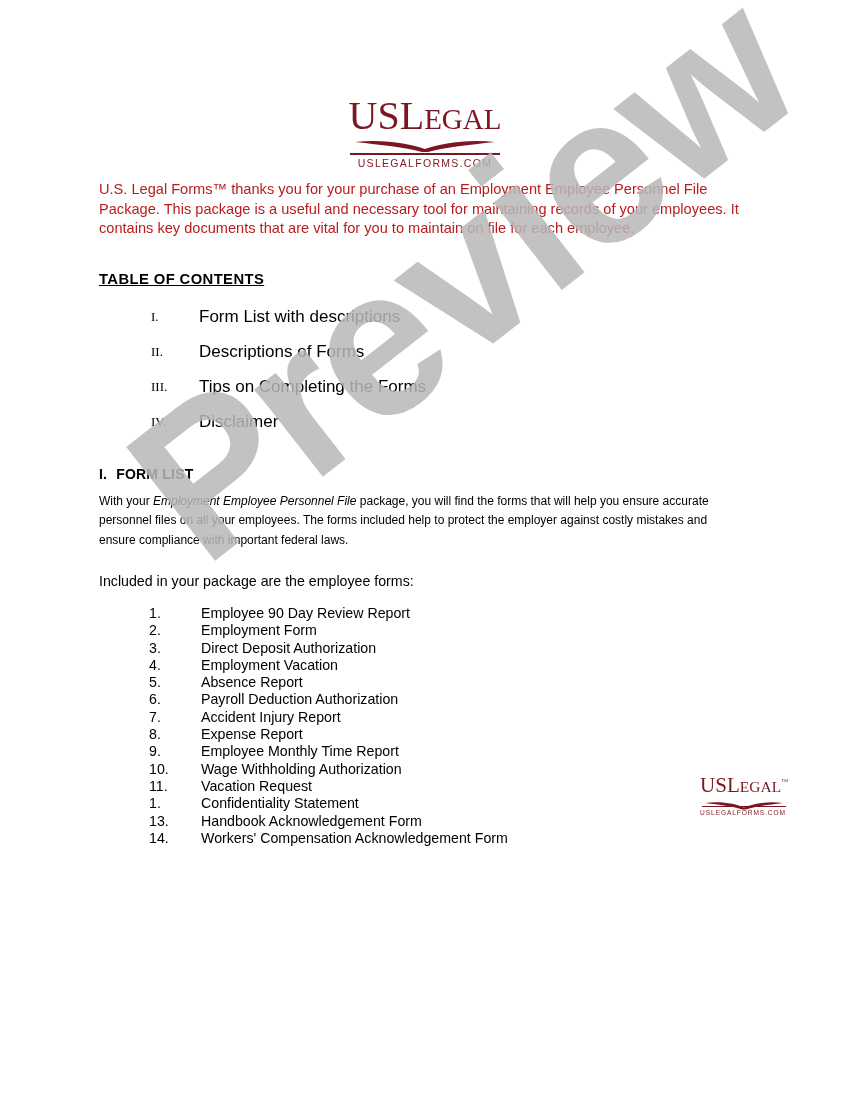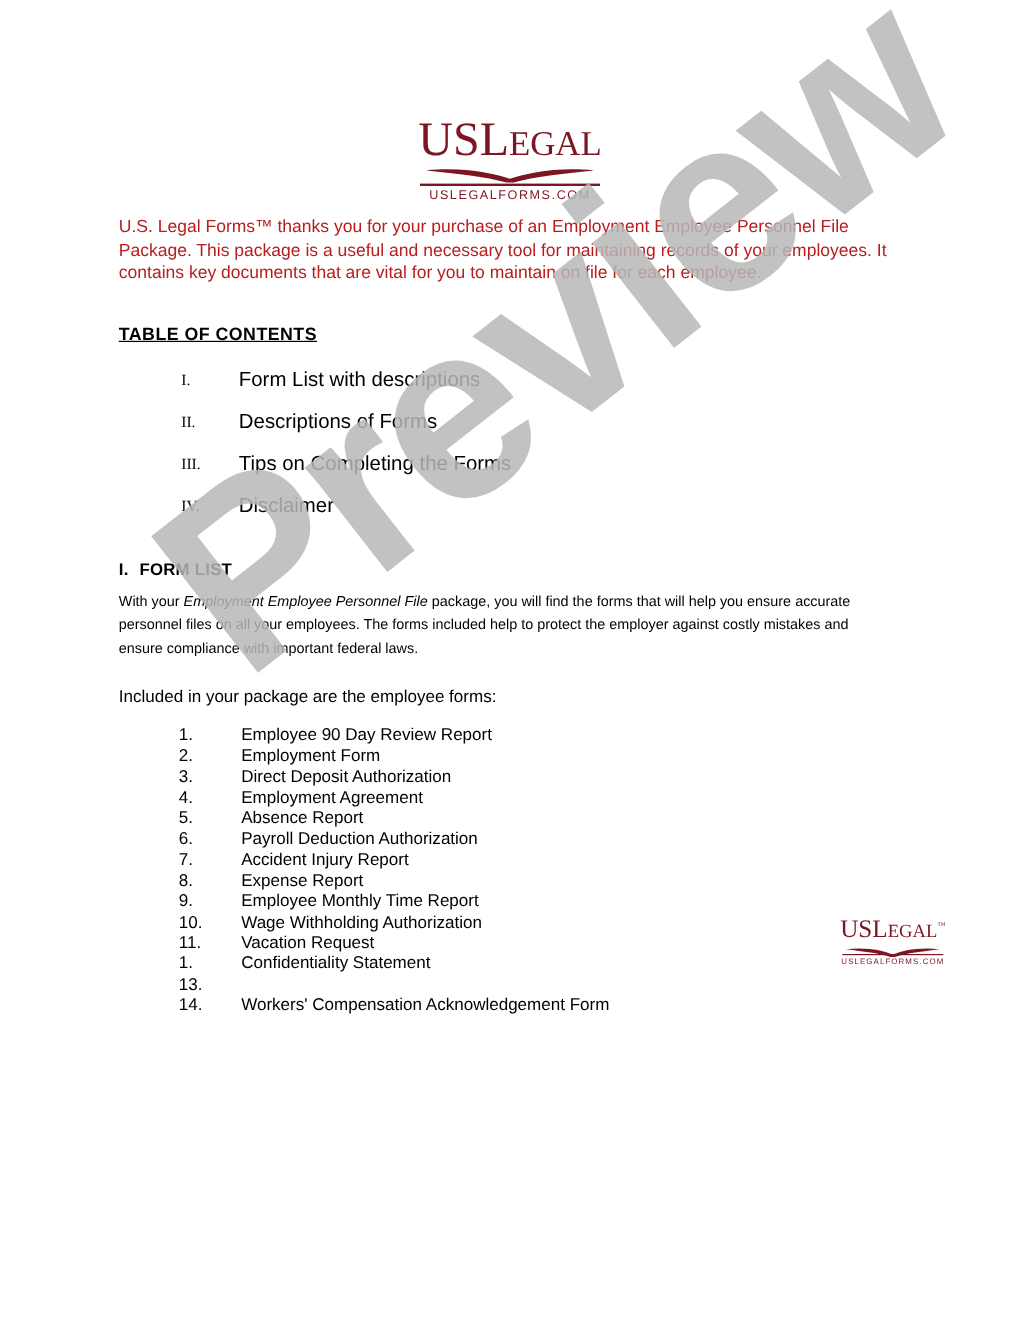--- a/index.html
+++ b/index.html
@@ -160,22 +160,22 @@
   }
   .form-num {
     width: 52px;
   }
   .form-name { }
 
   
   .footer-logo {
     position: absolute;
     right: 62px;
-    bottom: 59px;
-    text-align: center;
+    bottom: 48px;
+    text-align: left;
     z-index: 2;
   }
   .footer-main {
     font-family: "Liberation Serif", serif;
     font-size: 21px;
     color: #7b1622;
     line-height: 1;
     position: relative;
   }
   .footer-main .small-caps { font-size: 15.5px; }
@@ -258,21 +258,21 @@
       <div class="form-row">
         <div class="form-num">2.</div>
         <div class="form-name">Employment Form</div>
       </div>
       <div class="form-row">
         <div class="form-num">3.</div>
         <div class="form-name">Direct Deposit Authorization</div>
       </div>
       <div class="form-row">
         <div class="form-num">4.</div>
-        <div class="form-name">Employment Agreement</div>
+        <div class="form-name">Employment Vacation</div>
       </div>
       <div class="form-row">
         <div class="form-num">5.</div>
         <div class="form-name">Absence Report</div>
       </div>
       <div class="form-row">
         <div class="form-num">6.</div>
         <div class="form-name">Payroll Deduction Authorization</div>
       </div>
       <div class="form-row">
@@ -294,20 +294,21 @@
       <div class="form-row">
         <div class="form-num">11.</div>
         <div class="form-name">Vacation Request</div>
       </div>
       <div class="form-row">
         <div class="form-num">1.</div>
         <div class="form-name">Confidentiality Statement</div>
       </div>
       <div class="form-row">
         <div class="form-num">13.</div>
+        <div class="form-name">Handbook Acknowledgement Form</div>
       </div>
       <div class="form-row">
         <div class="form-num">14.</div>
         <div class="form-name">Workers' Compensation Acknowledgement Form</div>
       </div>
     </div>
 
   </div>
 
   <div class="watermark">

